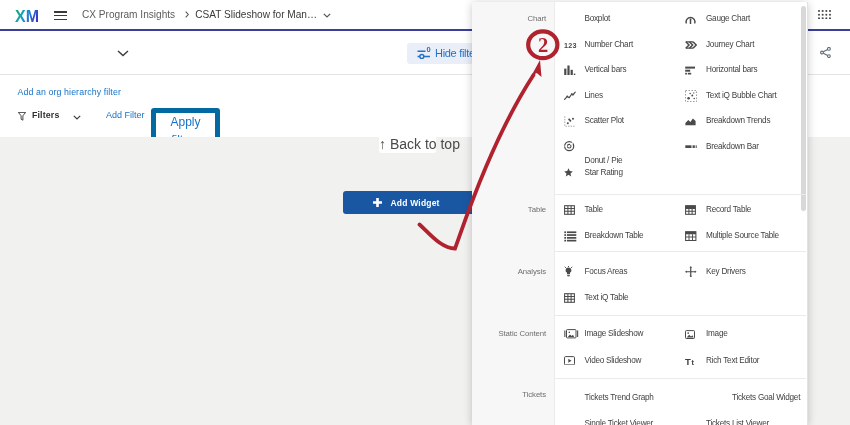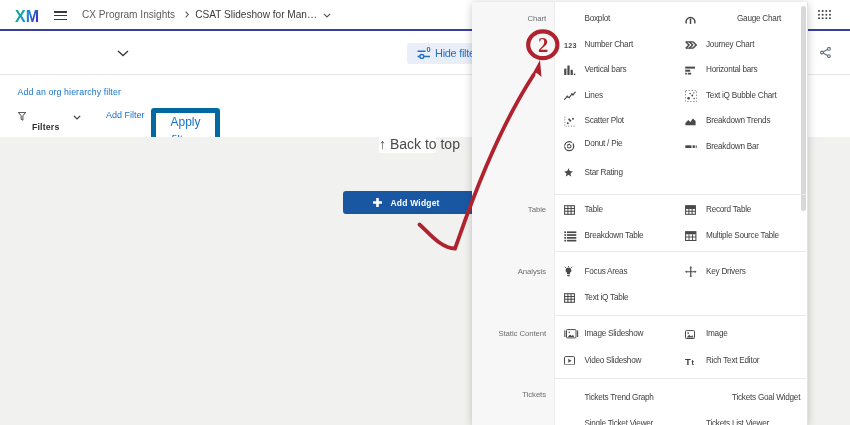--- a/index.html
+++ b/index.html
@@ -11,21 +11,21 @@
   #burger div { width:13.5px; height:1.7px; background:#3a3a3a; }
   #crumb { left:82px; top:8.5px; font-size:10.1px; letter-spacing:0; color:#5c5c5c; white-space:nowrap; }
   #crumb b { color:#3a3a3a; font-weight:400; }
   
   #hdr { left:0; top:30.5px; width:850px; height:44.5px; background:#fff; border-bottom:1px solid #e4e4e4;}
   #newpage { left:16px; top:42.5px; font-size:19.5px; letter-spacing:-0.1px; color:#2e2e2e; line-height:19px; }
   #hidef { left:406.5px; top:42.5px; width:72px; height:21px; background:#e9eef8; border-radius:3px; color:#2272c8; font-size:11px; letter-spacing:-0.3px; line-height:21px; white-space:nowrap; padding-left:28.5px; }
   
   .bluelink { color:#1673c8; font-size:8.8px; }
   #orgf { left:17.5px; top:87px; letter-spacing:0.1px; }
-  #filters { left:32px; top:123px; font-size:8.8px; font-weight:bold; letter-spacing:0.15px; color:#303030; line-height:9px; }
+  #filters { left:32px; top:111px; font-size:8.8px; font-weight:bold; letter-spacing:0.15px; color:#303030; line-height:9px; }
   #addfilter { left:106px; top:111px; font-size:9px; line-height:9px; }
   #applyf { left:151px; top:107.5px; width:69px; height:36px; border:5px solid #0369a1; border-radius:3px; color:#1673c8; font-size:12px; line-height:18px; text-align:center; background:#fff;}
   
   #content { left:0; top:137px; width:850px; height:288px; background:#f1f1f0; }
   #backtop { left:379px; top:136px; width:57px; height:16.5px; background:#fff; border-radius:2px; font-size:14px; color:#4a4a4a; line-height:16.5px; white-space:nowrap; }
   #addw { left:343px; top:190.5px; width:146px; height:23px; background:#1a57a3; border-radius:3px; }
   #addwt { left:390.5px; top:198px; color:#fff; font-weight:bold; font-size:8.5px; letter-spacing:0.2px; line-height:10px; }
   
   #panel { left:472px; top:2px; width:336px; height:423px; background:#fff; box-shadow:0 1px 9px rgba(0,0,0,0.22); border-radius:3px 3px 0 0; }
   #gutter { left:472px; top:2px; width:83px; height:423px; background:#f7f7f8; border-right:1px solid #ececec; border-radius:3px 0 0 0;}
@@ -130,21 +130,21 @@
 <div class="slabel" style="top:12px;text-align:right;">Chart</div>
 <div class="slabel" style="top:202.5px;">Table</div>
 <div class="slabel" style="top:264.5px;">Analysis</div>
 <div class="slabel" style="top:327px;">Static Content</div>
 <div class="slabel" style="top:388px;padding-left:18px;">Tickets</div>
 <div class="sep" style="top:194px;"></div>
 <div class="sep" style="top:251px;"></div>
 <div class="sep" style="top:315px;"></div>
 <div class="sep" style="top:378px;"></div>
 <div class="mitem" style="left:584.5px;top:12px;">Boxplot</div>
-<div class="mitem" style="left:737px;top:12px;">Gauge Chart</div>
+<div class="mitem" style="left:706px;top:12px;">Gauge Chart</div>
 <svg class="icon" style="left:685.3px;top:14.5px;" width="11" height="9" viewBox="0 0 11 9">
         <path d="M1.2 7.8 A4.4 4.4 0 1 1 9.8 7.8" fill="none" stroke="#4a4a4a" stroke-width="1.5" stroke-linecap="round"></path>
         <path d="M5.5 4.3 V8.6" stroke="#4a4a4a" stroke-width="1.5" stroke-linecap="round"></path>
       </svg>
 <div class="mitem" style="left:584.5px;top:37.5px;">Number Chart</div>
 <svg class="icon" style="left:564.3px;top:41px;" width="13" height="7" viewBox="0 0 13 7">
         <text x="0" y="6.8" font-family="Liberation Sans, sans-serif" font-size="7.2" font-weight="bold" fill="#484848" letter-spacing="0.2">123</text>
       </svg>
 <div class="mitem" style="left:706px;top:37.5px;">Journey Chart</div>
 <svg class="icon" style="left:685.3px;top:40.5px;" width="12" height="8" viewBox="0 0 12 8">
@@ -201,21 +201,21 @@
           <circle cx="3.8" cy="7.2" r="1"></circle>
           <circle cx="6.3" cy="4.8" r="1"></circle>
           <circle cx="9" cy="2.7" r="1"></circle>
           <circle cx="5.2" cy="3.4" r="1"></circle>
         </g>
       </svg>
 <div class="mitem" style="left:706px;top:114px;text-align:right;">Breakdown Trends</div>
 <svg class="icon" style="left:685.3px;top:116.5px;" width="11" height="9" viewBox="0 0 11 9">
         <path d="M0.4 8.2 L0.4 6 L3.3 3.1 L5.4 5.1 L7.9 1.4 L10.6 3.9 L10.6 8.2 Z" fill="#4a4a4a"></path>
       </svg>
-<div class="mitem" style="left:584.5px;top:137px;">Donut / Pie</div>
+<div class="mitem" style="left:584.5px;top:154px;">Donut / Pie</div>
 <svg class="icon" style="left:564.3px;top:141.25px;" width="10.5" height="10.5" viewBox="0 0 10.5 10.5">
         <circle cx="5.2" cy="5.2" r="4.5" fill="none" stroke="#4a4a4a" stroke-width="1.3"></circle>
         <circle cx="5.2" cy="5.2" r="1.8" fill="none" stroke="#4a4a4a" stroke-width="1.1"></circle>
         <path d="M6.5 3.9 L9 1.4 M0.5 5.2 H3.4" stroke="#fff" stroke-width="1.3"></path>
       </svg>
 <div class="mitem" style="left:706px;top:139.5px;">Breakdown Bar</div>
 <svg class="icon" style="left:685.3px;top:144.7px;" width="12" height="3.6" viewBox="0 0 12 3.6">
         <g fill="#4a4a4a">
           <rect x="0.3" y="0.3" width="6.2" height="3"></rect>
           <rect x="7.6" y="0.3" width="2.2" height="3"></rect>

